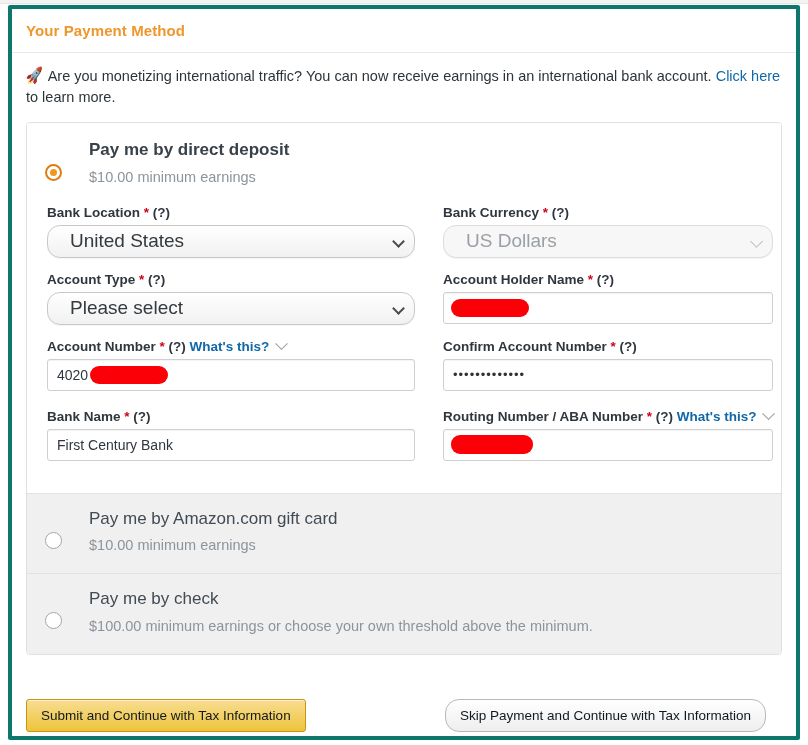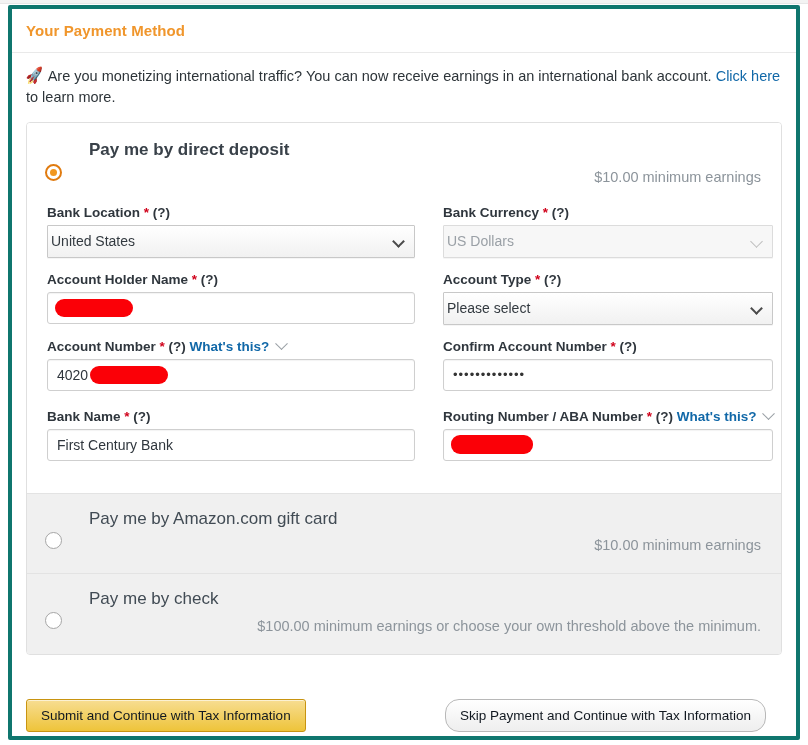--- a/index.html
+++ b/index.html
@@ -87,21 +87,20 @@
     line-height: 1.5;
   }
   .opt-head.bold { font-weight: bold; color: #394149; }
   .opt-sub {
     display: block;
     margin-left: 42px;
     font-size: 14.5px;
     color: #8c949b;
     line-height: 1.6;
     margin-top: 3px;
-    text-align: right;
   }
   .radio {
     position: absolute;
     left: 18px;
     width: 17px; height: 17px;
     border-radius: 50%;
     background: #fff;
     cursor: pointer;
   }
   .radio.on {
@@ -166,25 +165,25 @@
     color: #2f363d;
     font-family: "Liberation Sans", sans-serif;
     box-shadow: inset 0 1px 1px rgba(0,0,0,.05);
   }
   .inp.dots { letter-spacing: 1px; font-size: 13px; color: #333; }
   .sel {
     position: relative;
     width: 100%;
     height: 33px;
     border: 1px solid #c8c8c8;
-    border-radius: 1px;
+    border-radius: 13px;
     background: linear-gradient(#ffffff, #f1f1f1);
     display: flex; align-items: center;
-    padding: 0 30px 0 3px;
-    font-size: 14px;
+    padding: 0 30px 0 22px;
+    font-size: 19px;
     color: #333a40;
     cursor: pointer;
     box-shadow: 0 1px 0 rgba(0,0,0,.04);
   }
   .sel.disabled {
     background: #f7f7f7;
     color: #9aa0a6;
     border-color: #dcdcdc;
     cursor: default;
   }
@@ -282,39 +281,39 @@
               <span class="hint">(?)</span>
             </span>
             <div class="sel disabled">
               <span>US Dollars</span>
               <span class="chev"></span>
             </div>
           </div>
 
           <div class="field">
             <span class="flabel">
+              <span>Account Type</span>
+              <span class="req">*</span>
+              <span class="hint">(?)</span>
+            </span>
+            <div class="sel">
+              <span>Please select</span>
+              <span class="chev"></span>
+            </div>
+          </div>
+
+          <div class="field">
+            <span class="flabel">
               <span>Account Holder Name</span>
               <span class="req">*</span>
               <span class="hint">(?)</span>
             </span>
             <div class="fwrap">
               <input class="inp" type="text" value="" style="">
               <span class="redact" style="left:8px; top:7px; width:78px; height:18px;"></span>
-            </div>
-          </div>
-
-          <div class="field">
-            <span class="flabel">
-              <span>Account Type</span>
-              <span class="req">*</span>
-              <span class="hint">(?)</span>
-            </span>
-            <div class="sel">
-              <span>Please select</span>
-              <span class="chev"></span>
             </div>
           </div>
 
           <div class="field tall">
             <span class="flabel">
               <span>Account Number</span>
               <span class="req">*</span>
               <span class="hint">(?)</span>
               <span class="whats">What's this?</span>
               <span class="chev-sm"></span>

